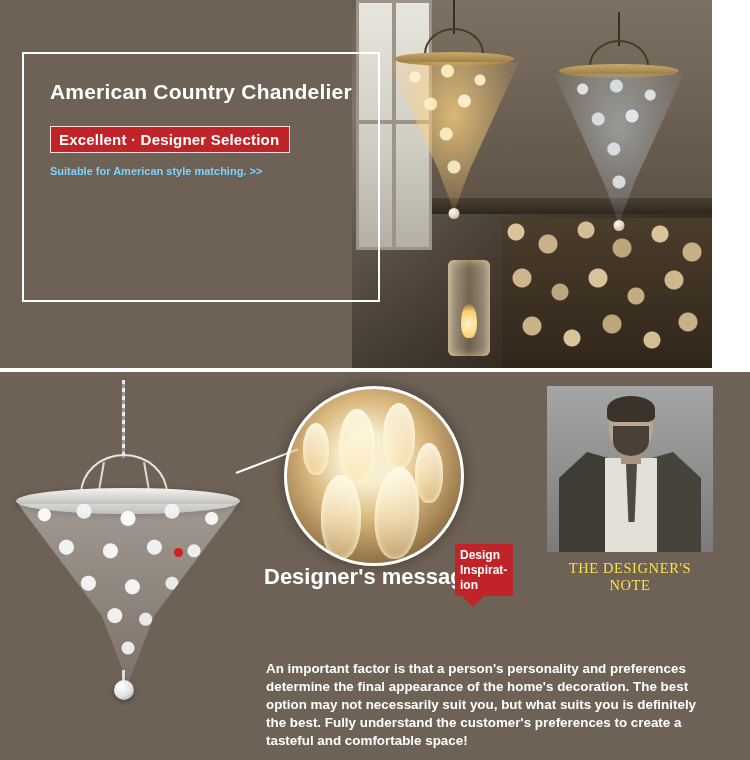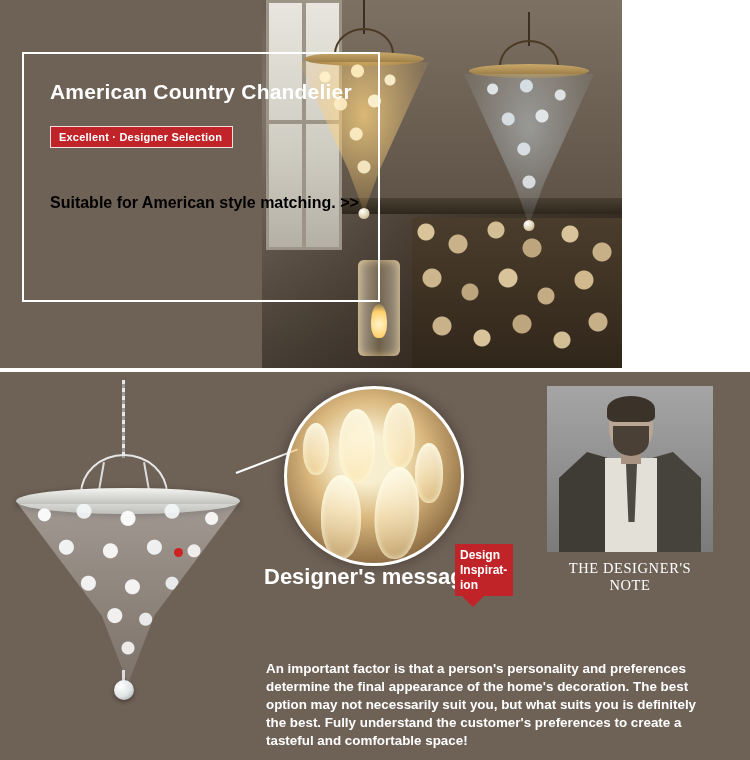--- a/index.html
+++ b/index.html
@@ -14,21 +14,21 @@
     position: relative;
     width: 750px;
     height: 760px;
     overflow: hidden;
   }
 
   
   .top-panel {
     position: absolute;
     left: 0; top: 0;
-    width: 622px; height: 368px;
+    width: 712px; height: 368px;
     background: #6e6156;
     overflow: hidden;
   }
   .top-photo {
     position: absolute;
     right: 0; top: 0;
     width: 360px; height: 368px;
     overflow: hidden;
     background: #6a5d50;
   }
@@ -163,35 +163,34 @@
     color: #ffffff;
     font-size: 21px;
     font-weight: bold;
     letter-spacing: .2px;
   }
   .promo-badge {
     position: absolute;
     left: 26px; top: 72px;
     background: #c02429;
     color: #ffffff;
-    font-size: 11px;
+    font-size: 15px;
     font-weight: bold;
     padding: 4px 10px 4px 8px;
     border: 1px solid rgba(255,255,255,.85);
     letter-spacing: .2px;
   }
   .promo-sub {
     position: absolute;
     left: 26px; top: 108px;
     width: 310px;
-    color: #000000;
-    font-size: 16px;
+    color: #7dd3fc;
+    font-size: 11px;
     font-weight: bold;
     line-height: 18px;
-    margin-top: 32px;
   }
 
   
   .panel-gap {
     position: absolute;
     left: 0; top: 368px; width: 750px; height: 4px;
     background: #ffffff;
   }
 
   
@@ -368,21 +367,21 @@
   .pb-jacket-r {
     position: absolute; right: 12px; top: 66px; width: 70px; height: 100px;
     background: #46433c;
     clip-path: polygon(60% 0, 100% 26%, 100% 100%, 14% 100%, 0 12%);
   }
   .portrait-caption {
     position: absolute;
     left: 547px; top: 188px;
     width: 166px;
     text-align: center;
-    color: #ffffff;
+    color: #fde047;
     font-family: "Liberation Serif", serif;
     font-size: 14.5px;
     letter-spacing: .6px;
   }
 
   
   .note-small {
     position: absolute;
     left: 266px; top: 256px;
     width: 442px;

